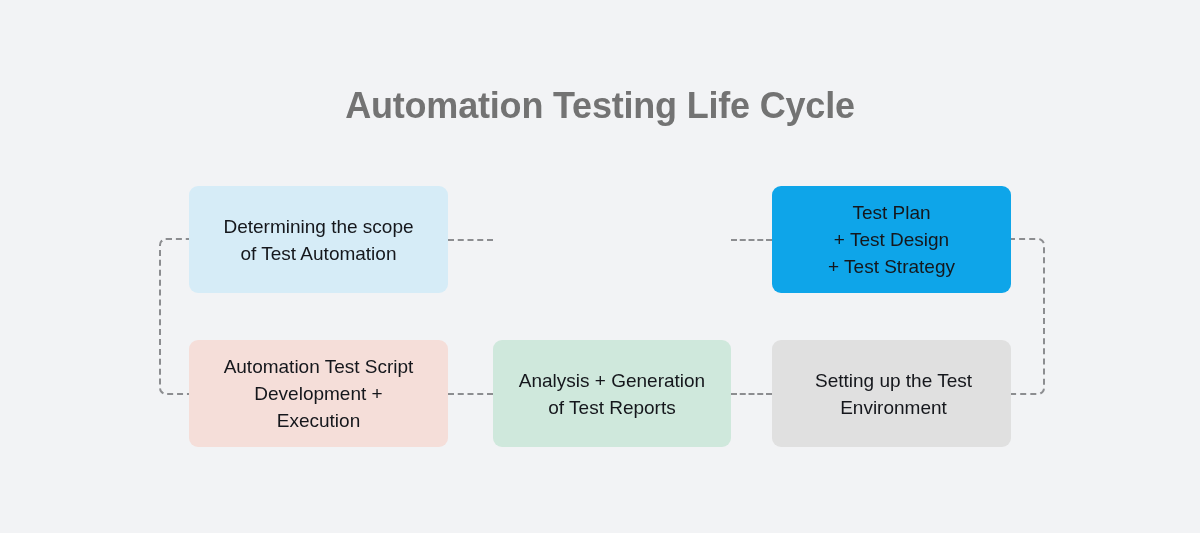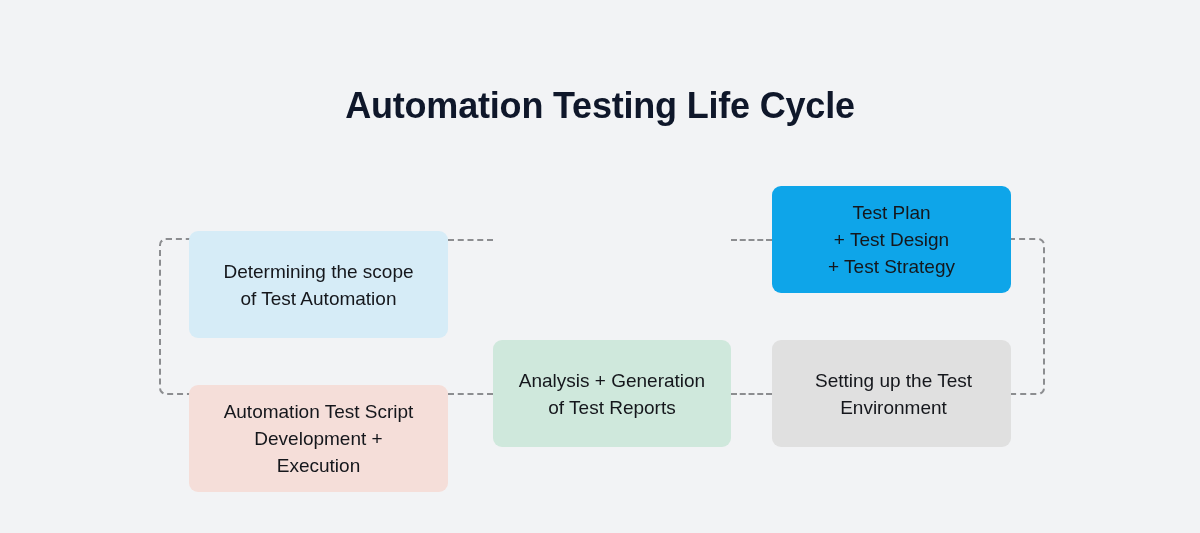--- a/index.html
+++ b/index.html
@@ -19,21 +19,21 @@
     height: 533px;
   }
   .diagram-title {
     position: absolute;
     left: 0;
     top: 83px;
     width: 1200px;
     text-align: center;
     font-size: 36px;
     font-weight: bold;
-    color: #0f172a;
+    color: #737373;
     letter-spacing: -0.2px;
     line-height: 46px;
   }
   .stage-box {
     position: absolute;
     border-radius: 9px;
     display: flex;
     align-items: center;
     justify-content: center;
     text-align: center;
@@ -44,21 +44,21 @@
     box-sizing: border-box;
     z-index: 3;
   }
   .stage-label {
     display: block;
     width: 100%;
     white-space: pre-line;
   }
 
   
-  .col-1 { left: 189px; width: 259px; margin-top: 45px; }
+  .col-1 { left: 189px; width: 259px; }
   .col-2 { left: 493px; width: 238px; }
   .col-3 { left: 772px; width: 239px; }
   .row-1 { top: 186px; height: 107px; }
   .row-2 { top: 340px; height: 107px; }
 
   
   .conn-h {
     position: absolute;
     height: 0;
     border-top: 2px dashed #8c8d90;

